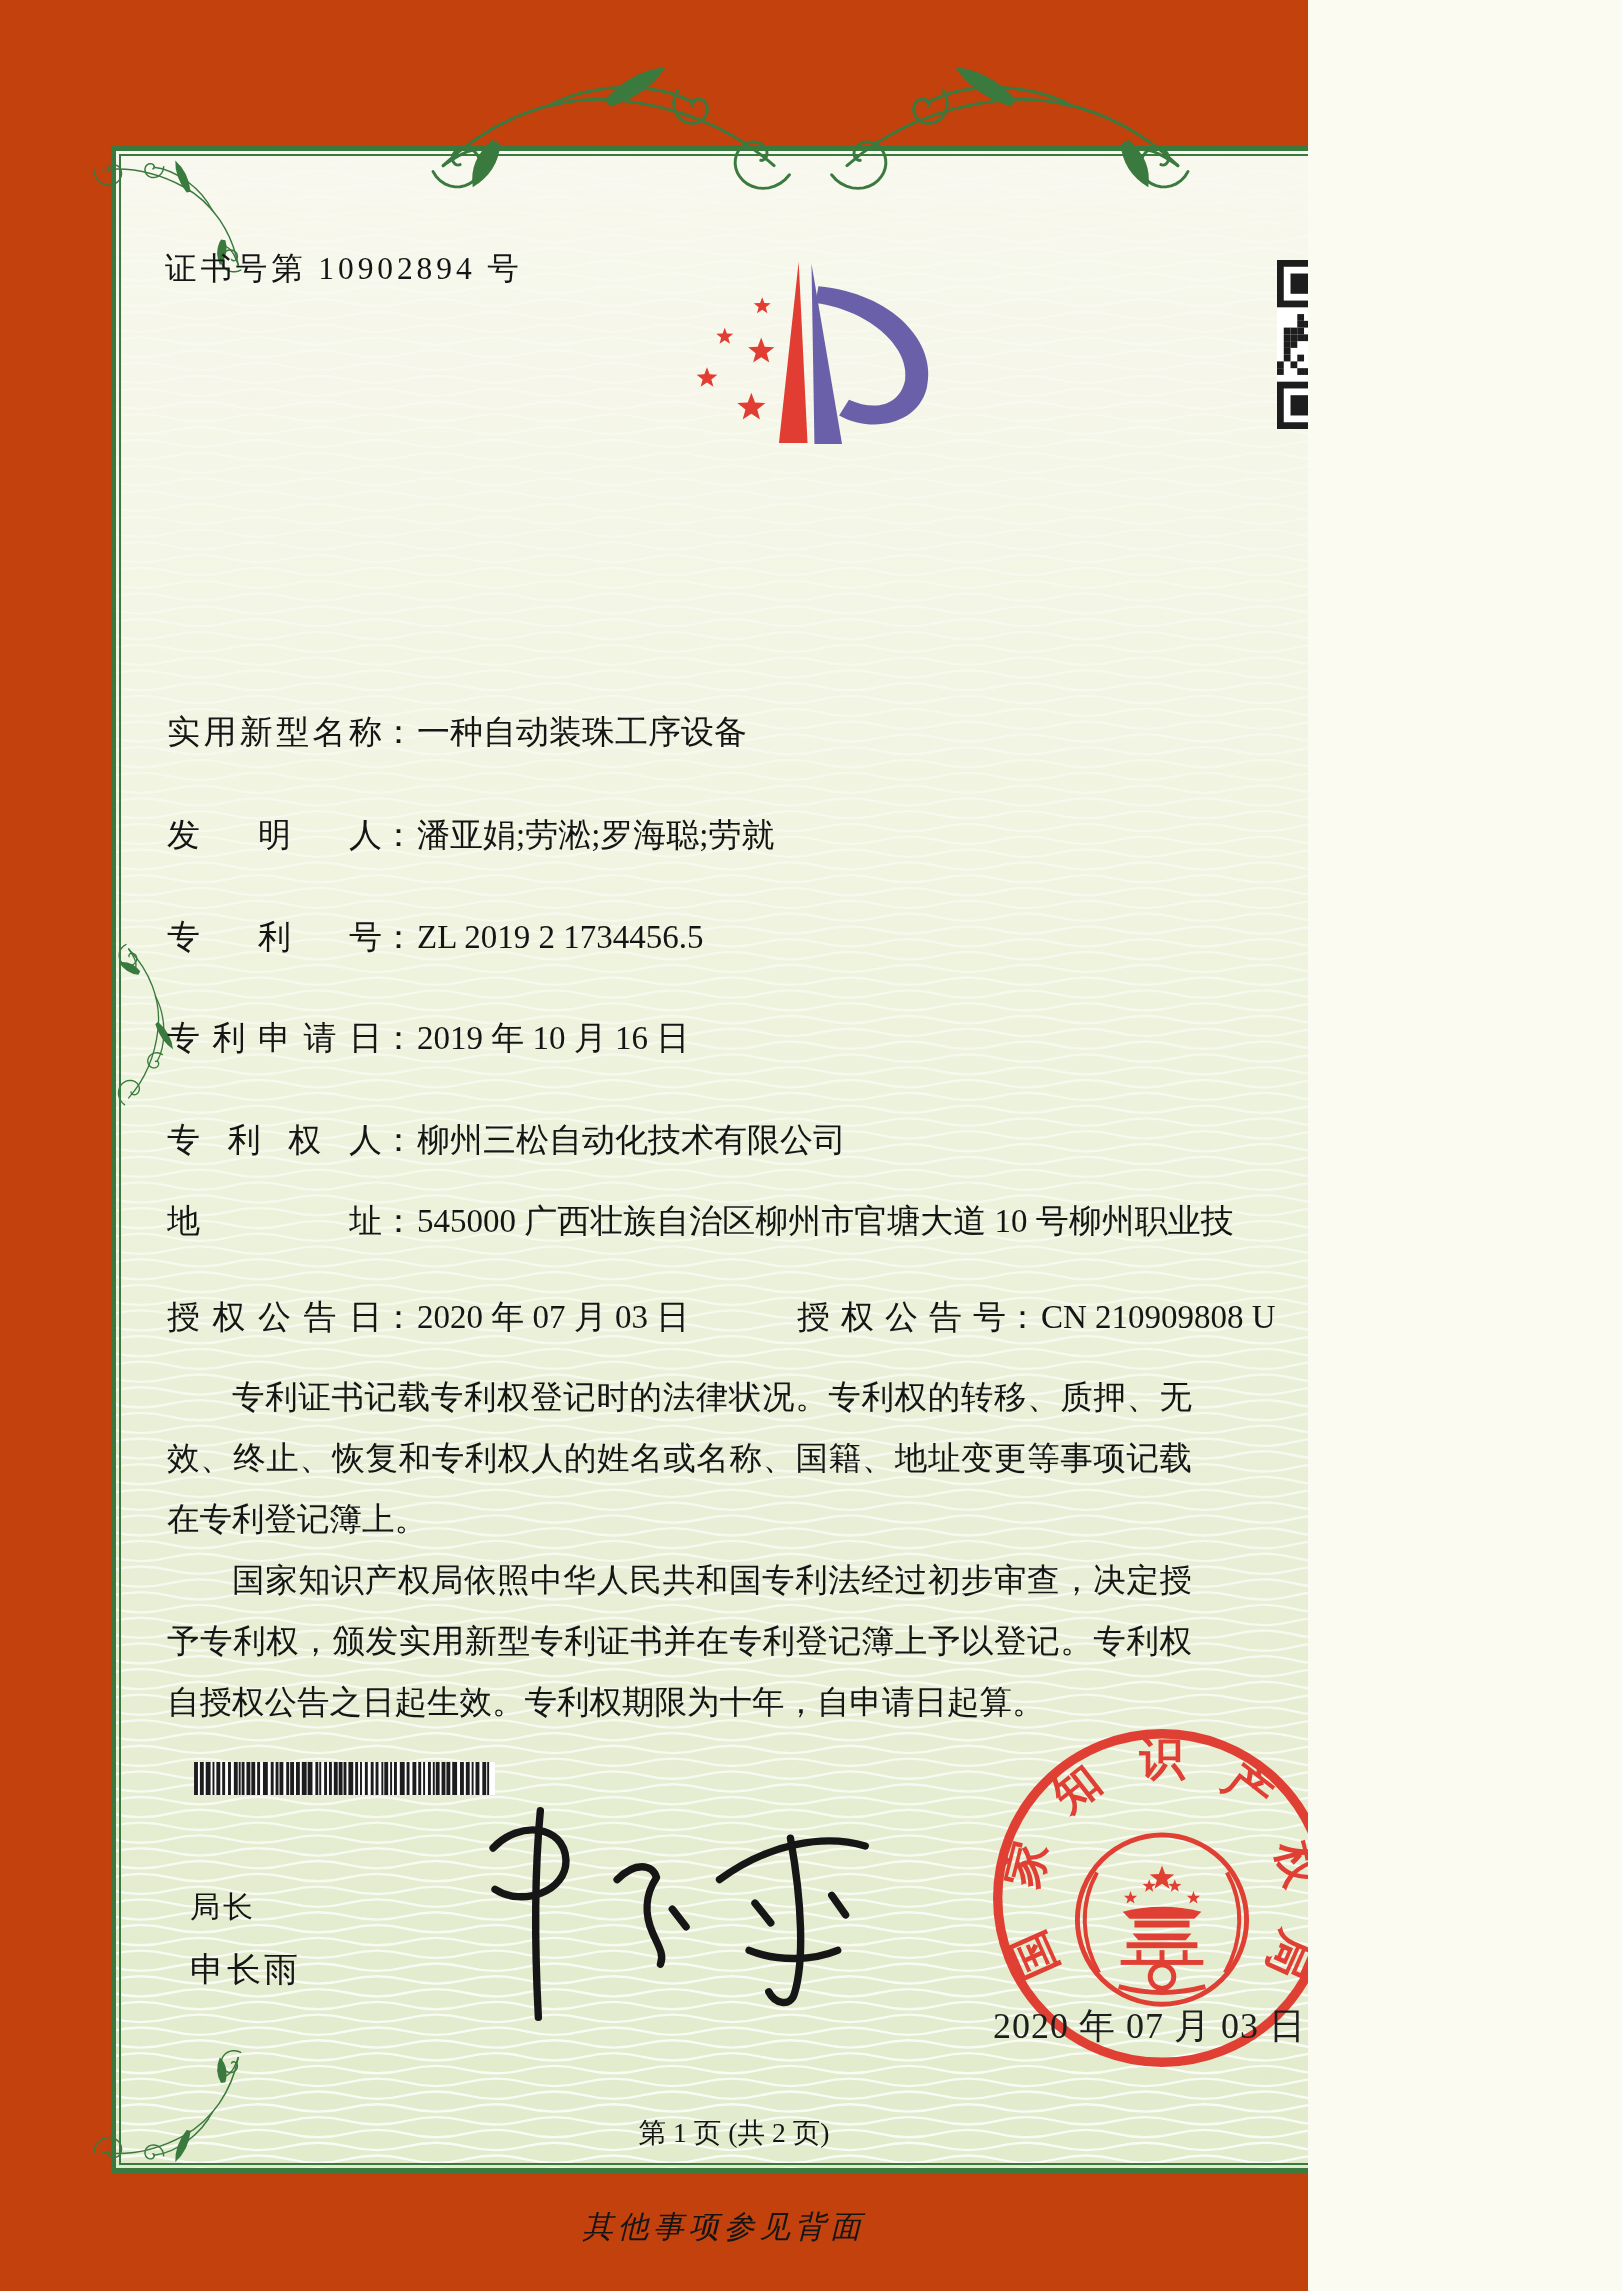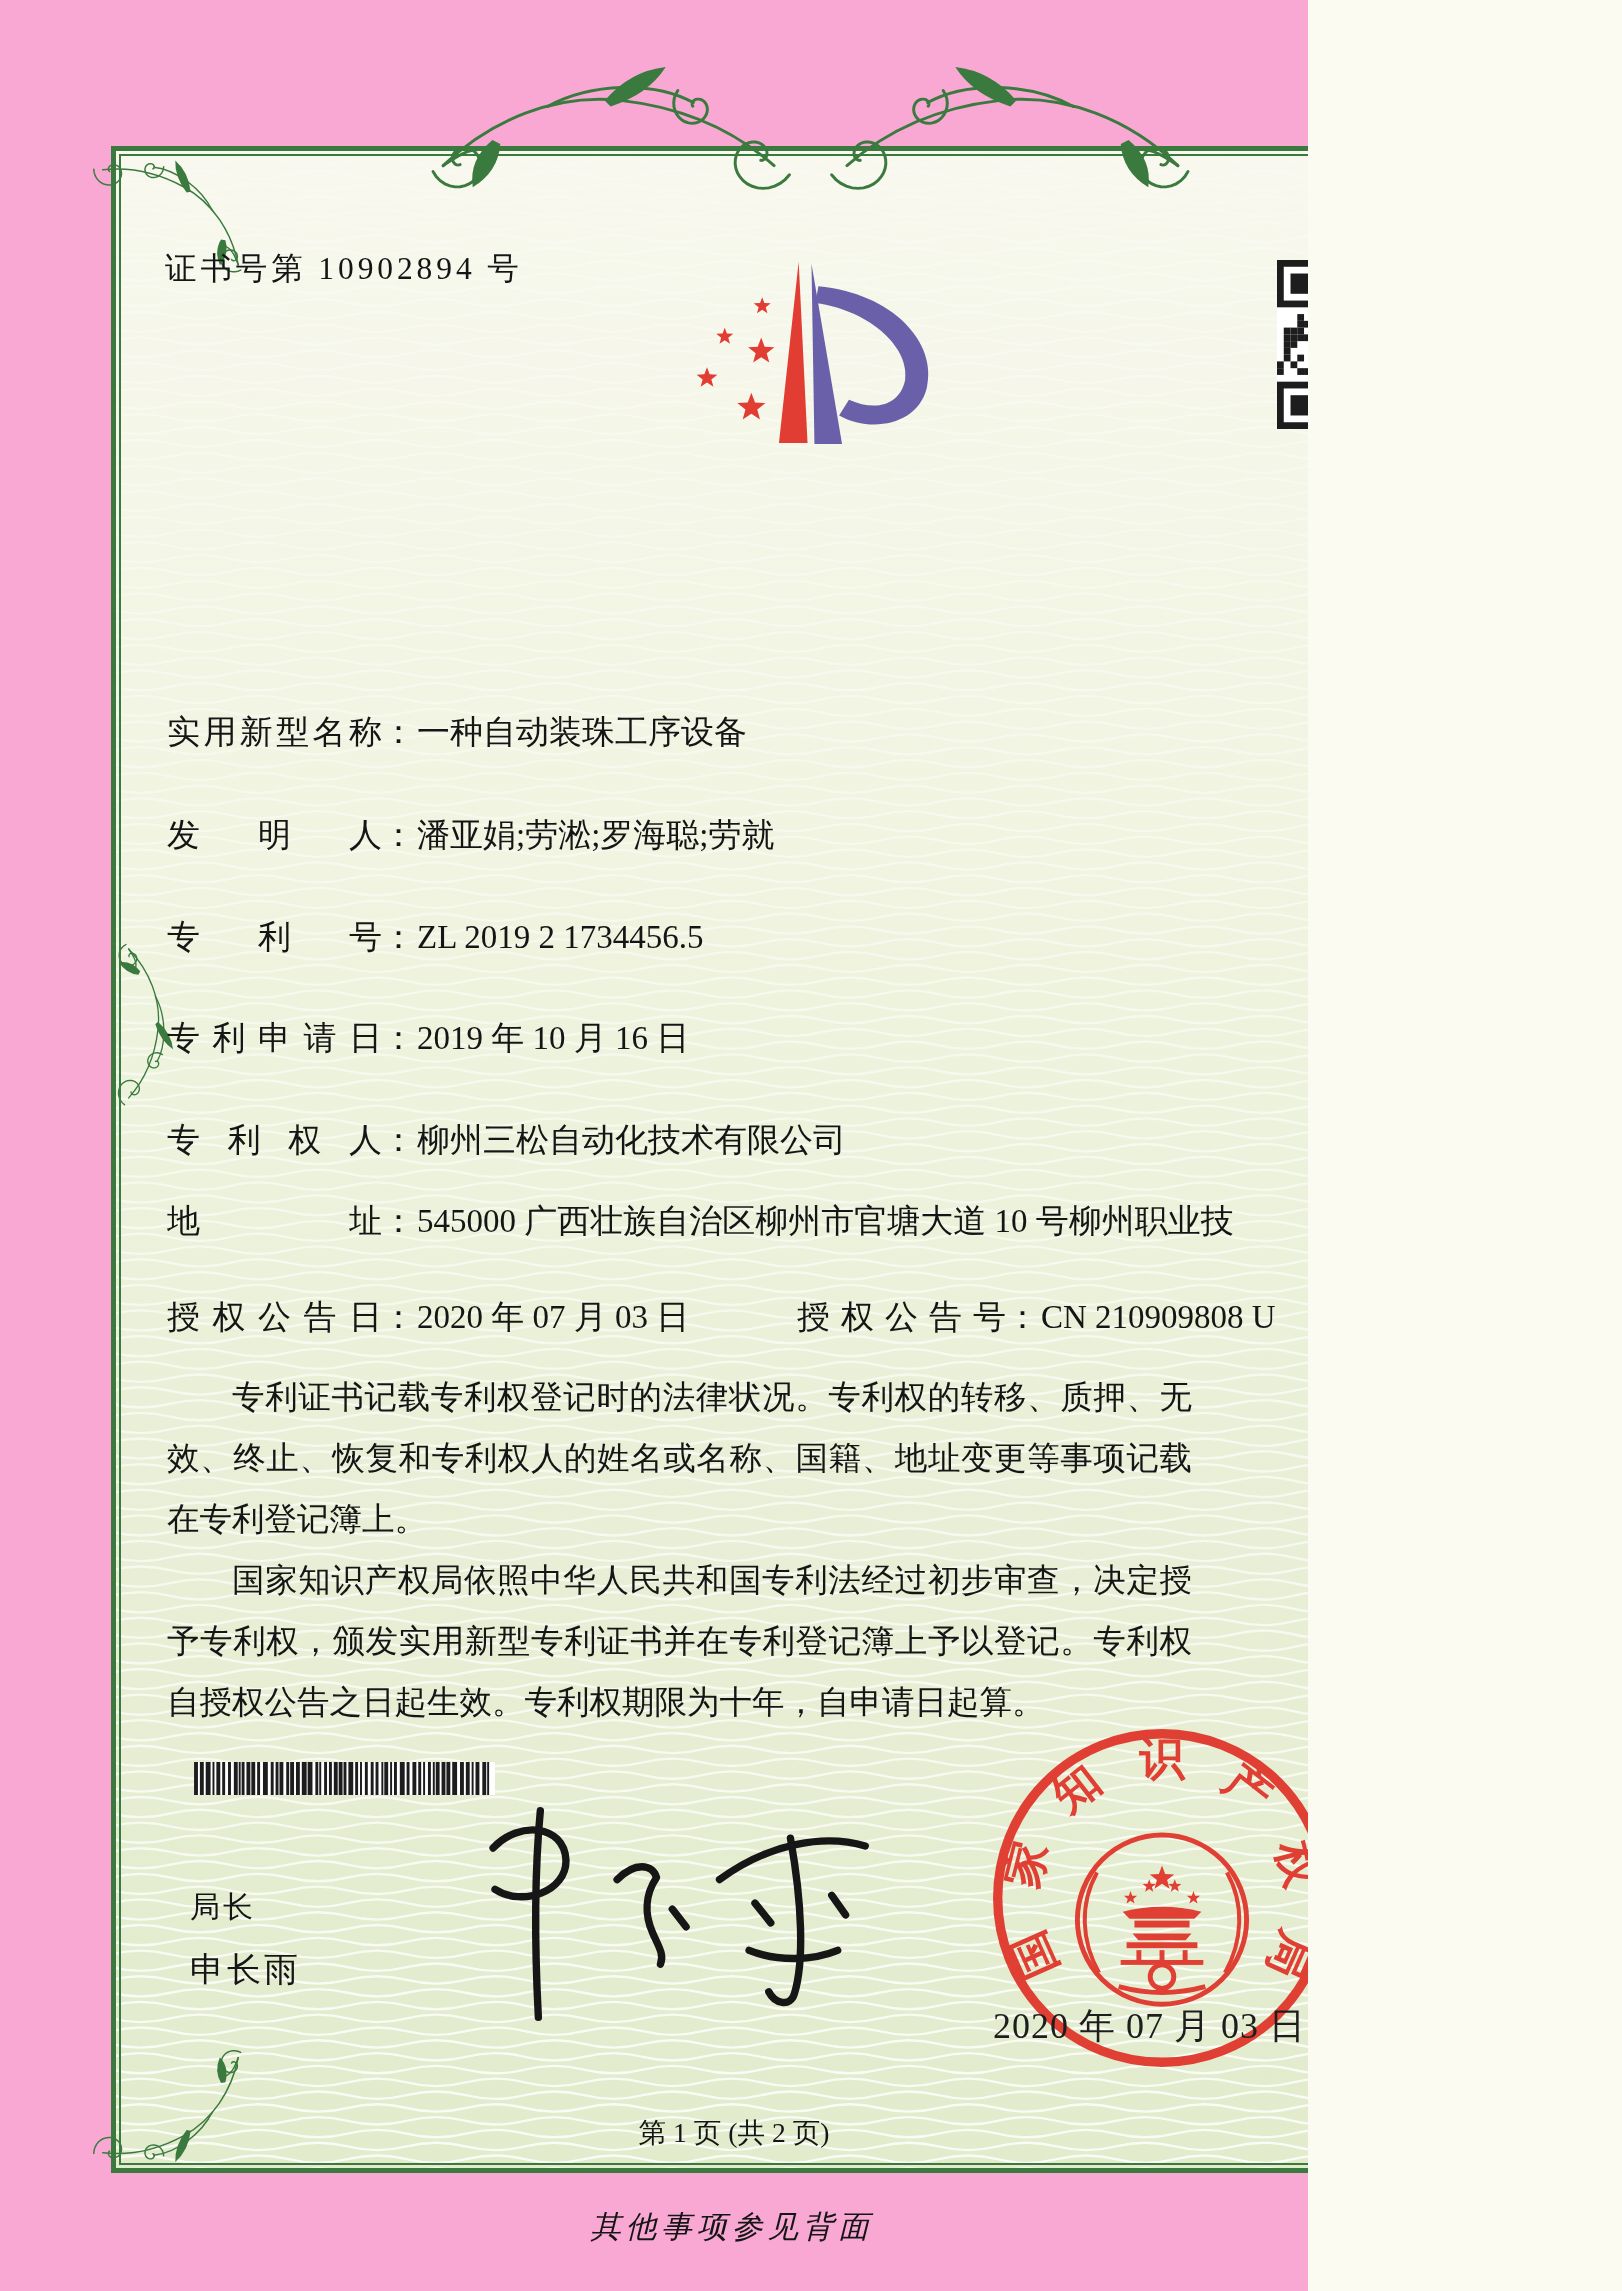--- a/index.html
+++ b/index.html
@@ -1,19 +1,19 @@
 <!DOCTYPE html>
 <html><head>
 <meta charset="utf-8">
 <style>
   html,body{margin:0;padding:0;}
   body{background:#fcfbf2;}
   .page{
     position:relative;width:1308px;height:2291px;overflow:hidden;
-    background:#f9a8d4;color:#151515;
+    background:#c2410c;color:#151515;
     font-family:"Liberation Serif","DejaVu Serif",serif;
   }
   .frame-bg{
     position:absolute;left:111px;top:146px;width:1393px;height:2027px;
     background:linear-gradient(180deg,#f8f8ee 0%,#f0f4e0 35%,#e7eed4 75%,#e2ebcc 100%);
     overflow:hidden;
   }
   .frame-bg svg{position:absolute;left:0;top:0;}
   .frame-outer{
     position:absolute;left:111px;top:146px;width:1393px;height:2027px;
@@ -45,21 +45,21 @@
     margin:0;font-size:32.5px;line-height:61px;text-indent:2em;
     text-align:justify;
   }
   #barcode{position:absolute;left:192px;top:1762px;}
   .official-title{position:absolute;left:190px;top:1887px;font-size:30px;letter-spacing:3px;}
   .official-name{position:absolute;left:190px;top:1947px;font-size:34px;letter-spacing:3px;}
   #signature{position:absolute;left:424px;top:1785px;}
   #seal{position:absolute;left:980px;top:1716px;opacity:0.95;}
   .seal-date{position:absolute;left:993px;top:2002px;font-size:36px;color:#1d1d1d;letter-spacing:1px;}
   .footer-page{position:absolute;left:0;top:2114px;width:1468px;text-align:center;font-size:27.6px;}
-  .back-note{position:absolute;left:8px;top:2207px;width:1448px;text-align:center;font-size:30.5px;letter-spacing:4.9px;font-style:italic;}
+  .back-note{position:absolute;left:0;top:2207px;width:1448px;text-align:center;font-size:30.5px;letter-spacing:4.9px;font-style:italic;}
 </style>
 </head>
 <body>
 
 <div class="page">
 
   <div class="frame-bg">
     <svg id="waves" width="1393" height="2027" viewBox="0 0 1414 2058">
         <path d="M-60 3 q30 -7.5 60 0 q30 7.5 60 0 q30 -7.5 60 0 q30 7.5 60 0 q30 -7.5 60 0 q30 7.5 60 0 q30 -7.5 60 0 q30 7.5 60 0 q30 -7.5 60 0 q30 7.5 60 0 q30 -7.5 60 0 q30 7.5 60 0 q30 -7.5 60 0 q30 7.5 60 0 q30 -7.5 60 0 q30 7.5 60 0 q30 -7.5 60 0 q30 7.5 60 0 q30 -7.5 60 0 q30 7.5 60 0 q30 -7.5 60 0 q30 7.5 60 0 q30 -7.5 60 0 q30 7.5 60 0 q30 -7.5 60 0 q30 7.5 60 0" fill="none" stroke="#ffffff" stroke-width="2.4" opacity="0.22"></path>
         <path d="M-60 16 q30 7.5 60 0 q30 -7.5 60 0 q30 7.5 60 0 q30 -7.5 60 0 q30 7.5 60 0 q30 -7.5 60 0 q30 7.5 60 0 q30 -7.5 60 0 q30 7.5 60 0 q30 -7.5 60 0 q30 7.5 60 0 q30 -7.5 60 0 q30 7.5 60 0 q30 -7.5 60 0 q30 7.5 60 0 q30 -7.5 60 0 q30 7.5 60 0 q30 -7.5 60 0 q30 7.5 60 0 q30 -7.5 60 0 q30 7.5 60 0 q30 -7.5 60 0 q30 7.5 60 0 q30 -7.5 60 0 q30 7.5 60 0 q30 -7.5 60 0" fill="none" stroke="#ffffff" stroke-width="2.4" opacity="0.22"></path>

